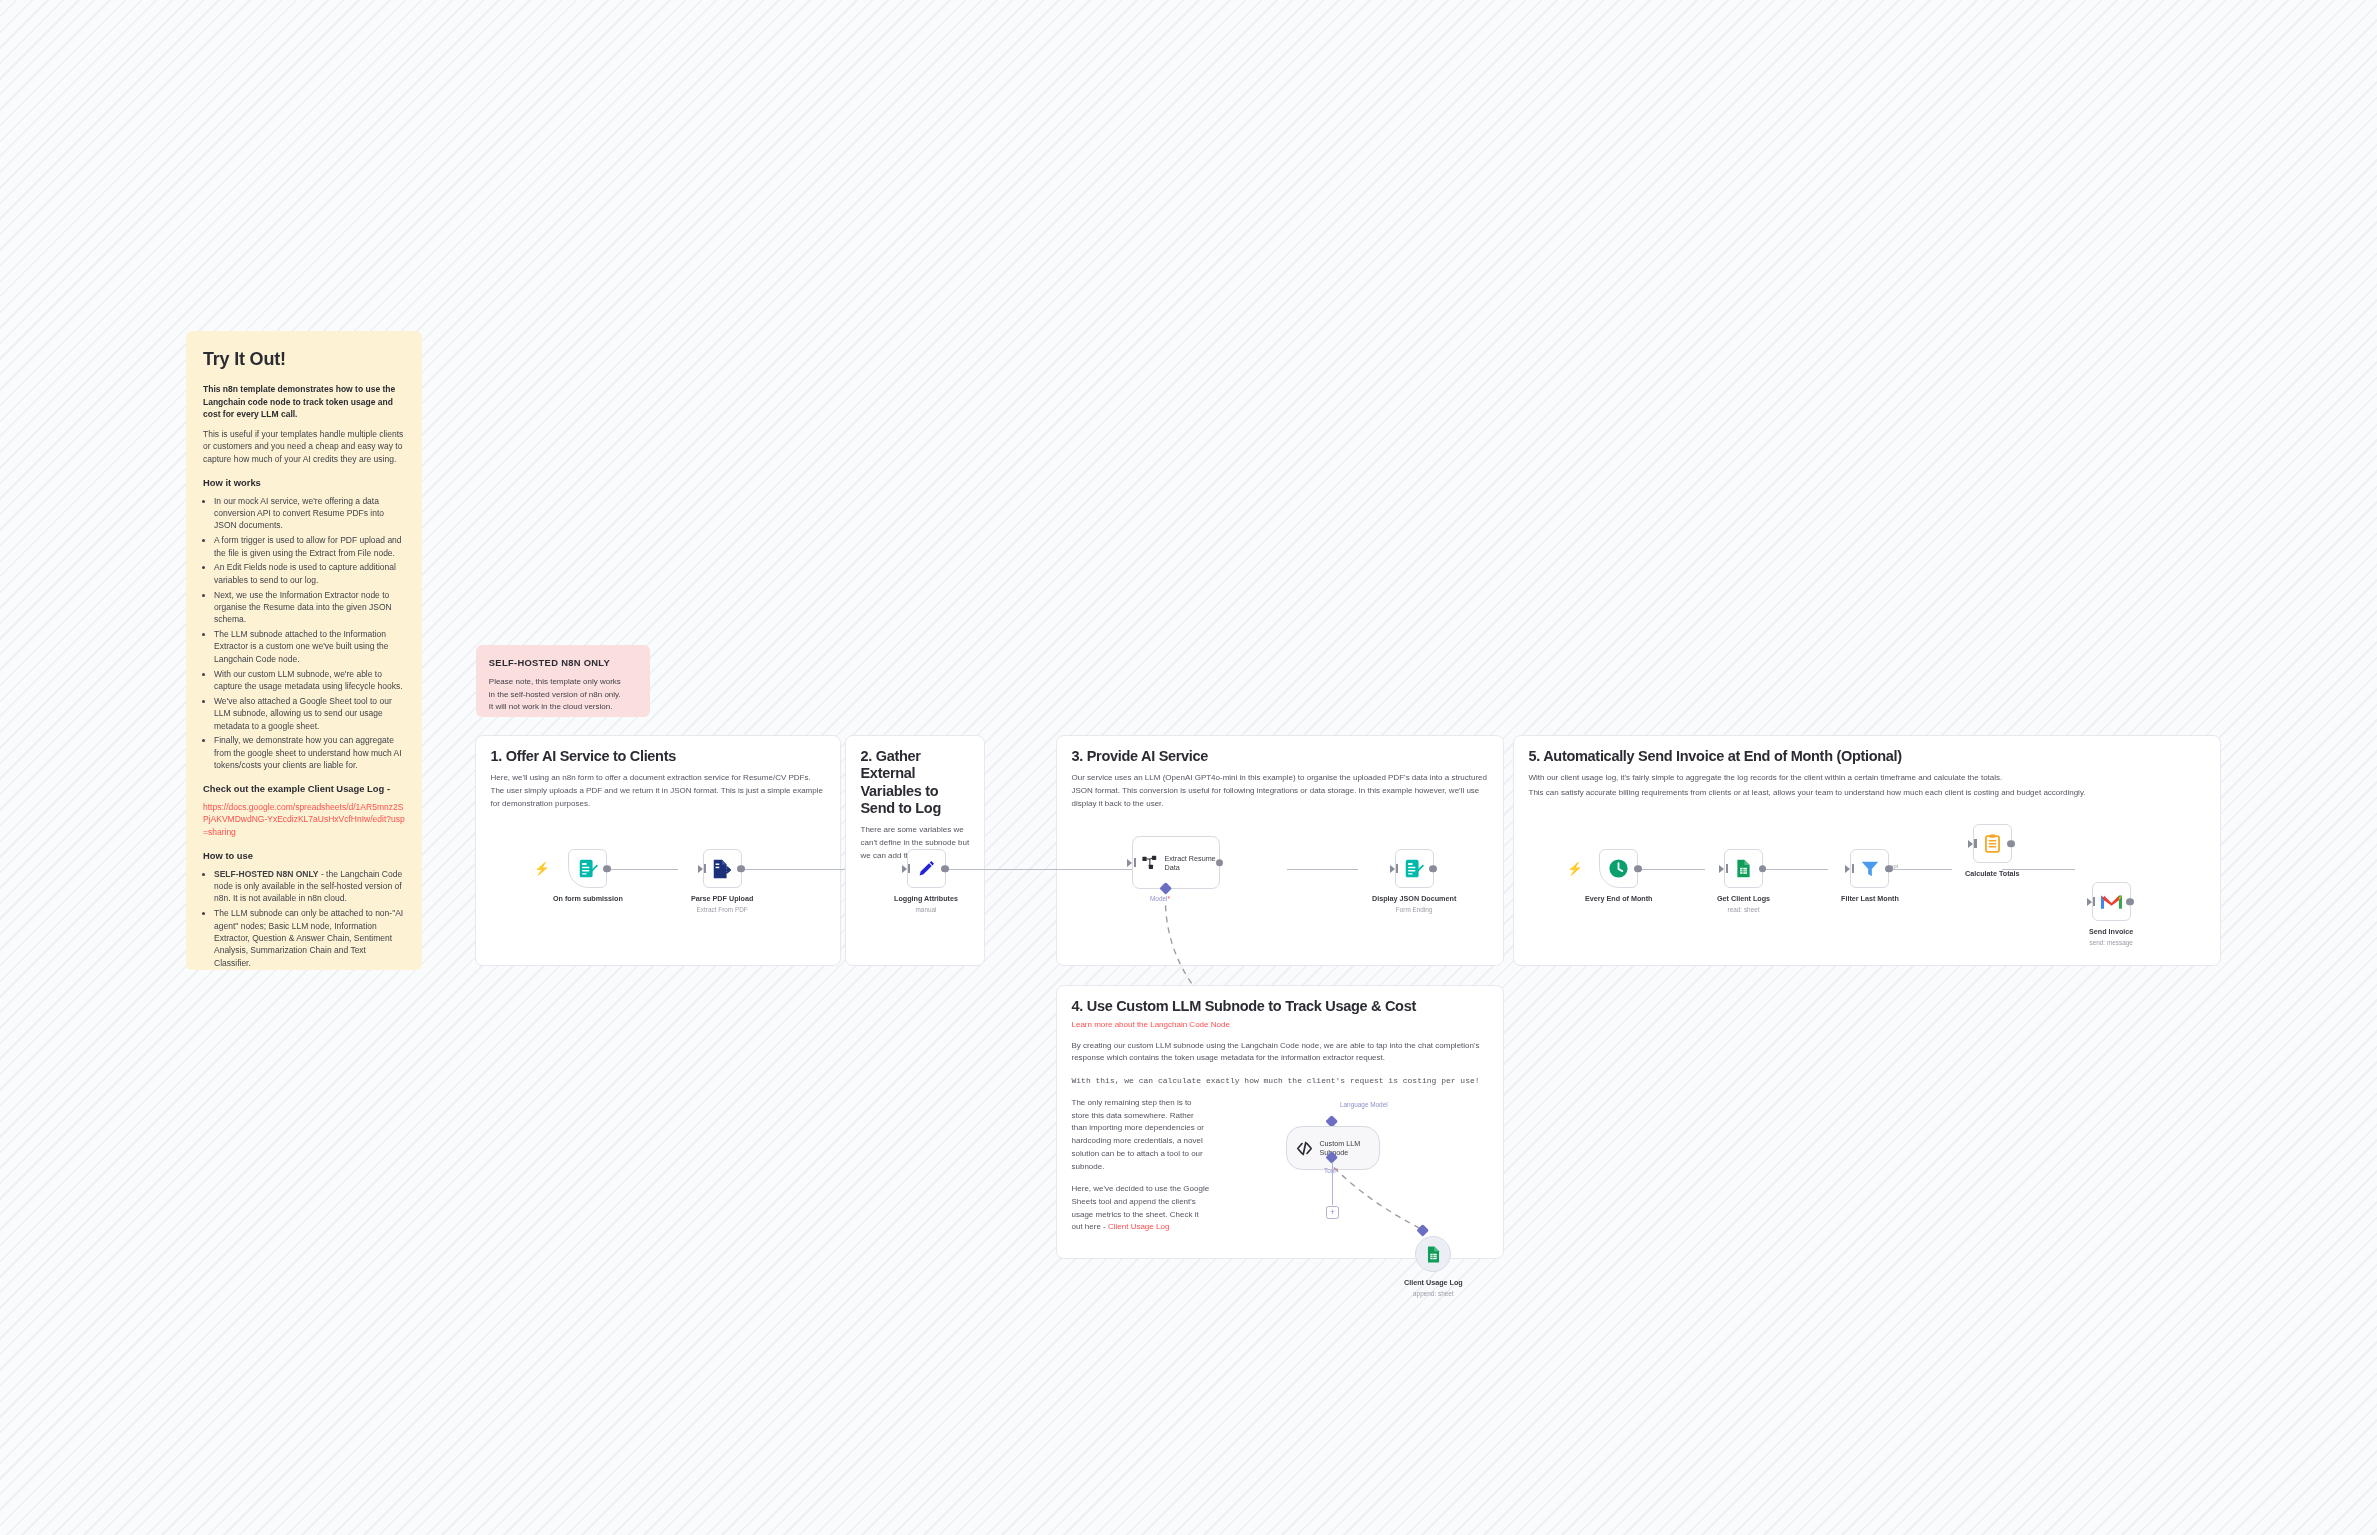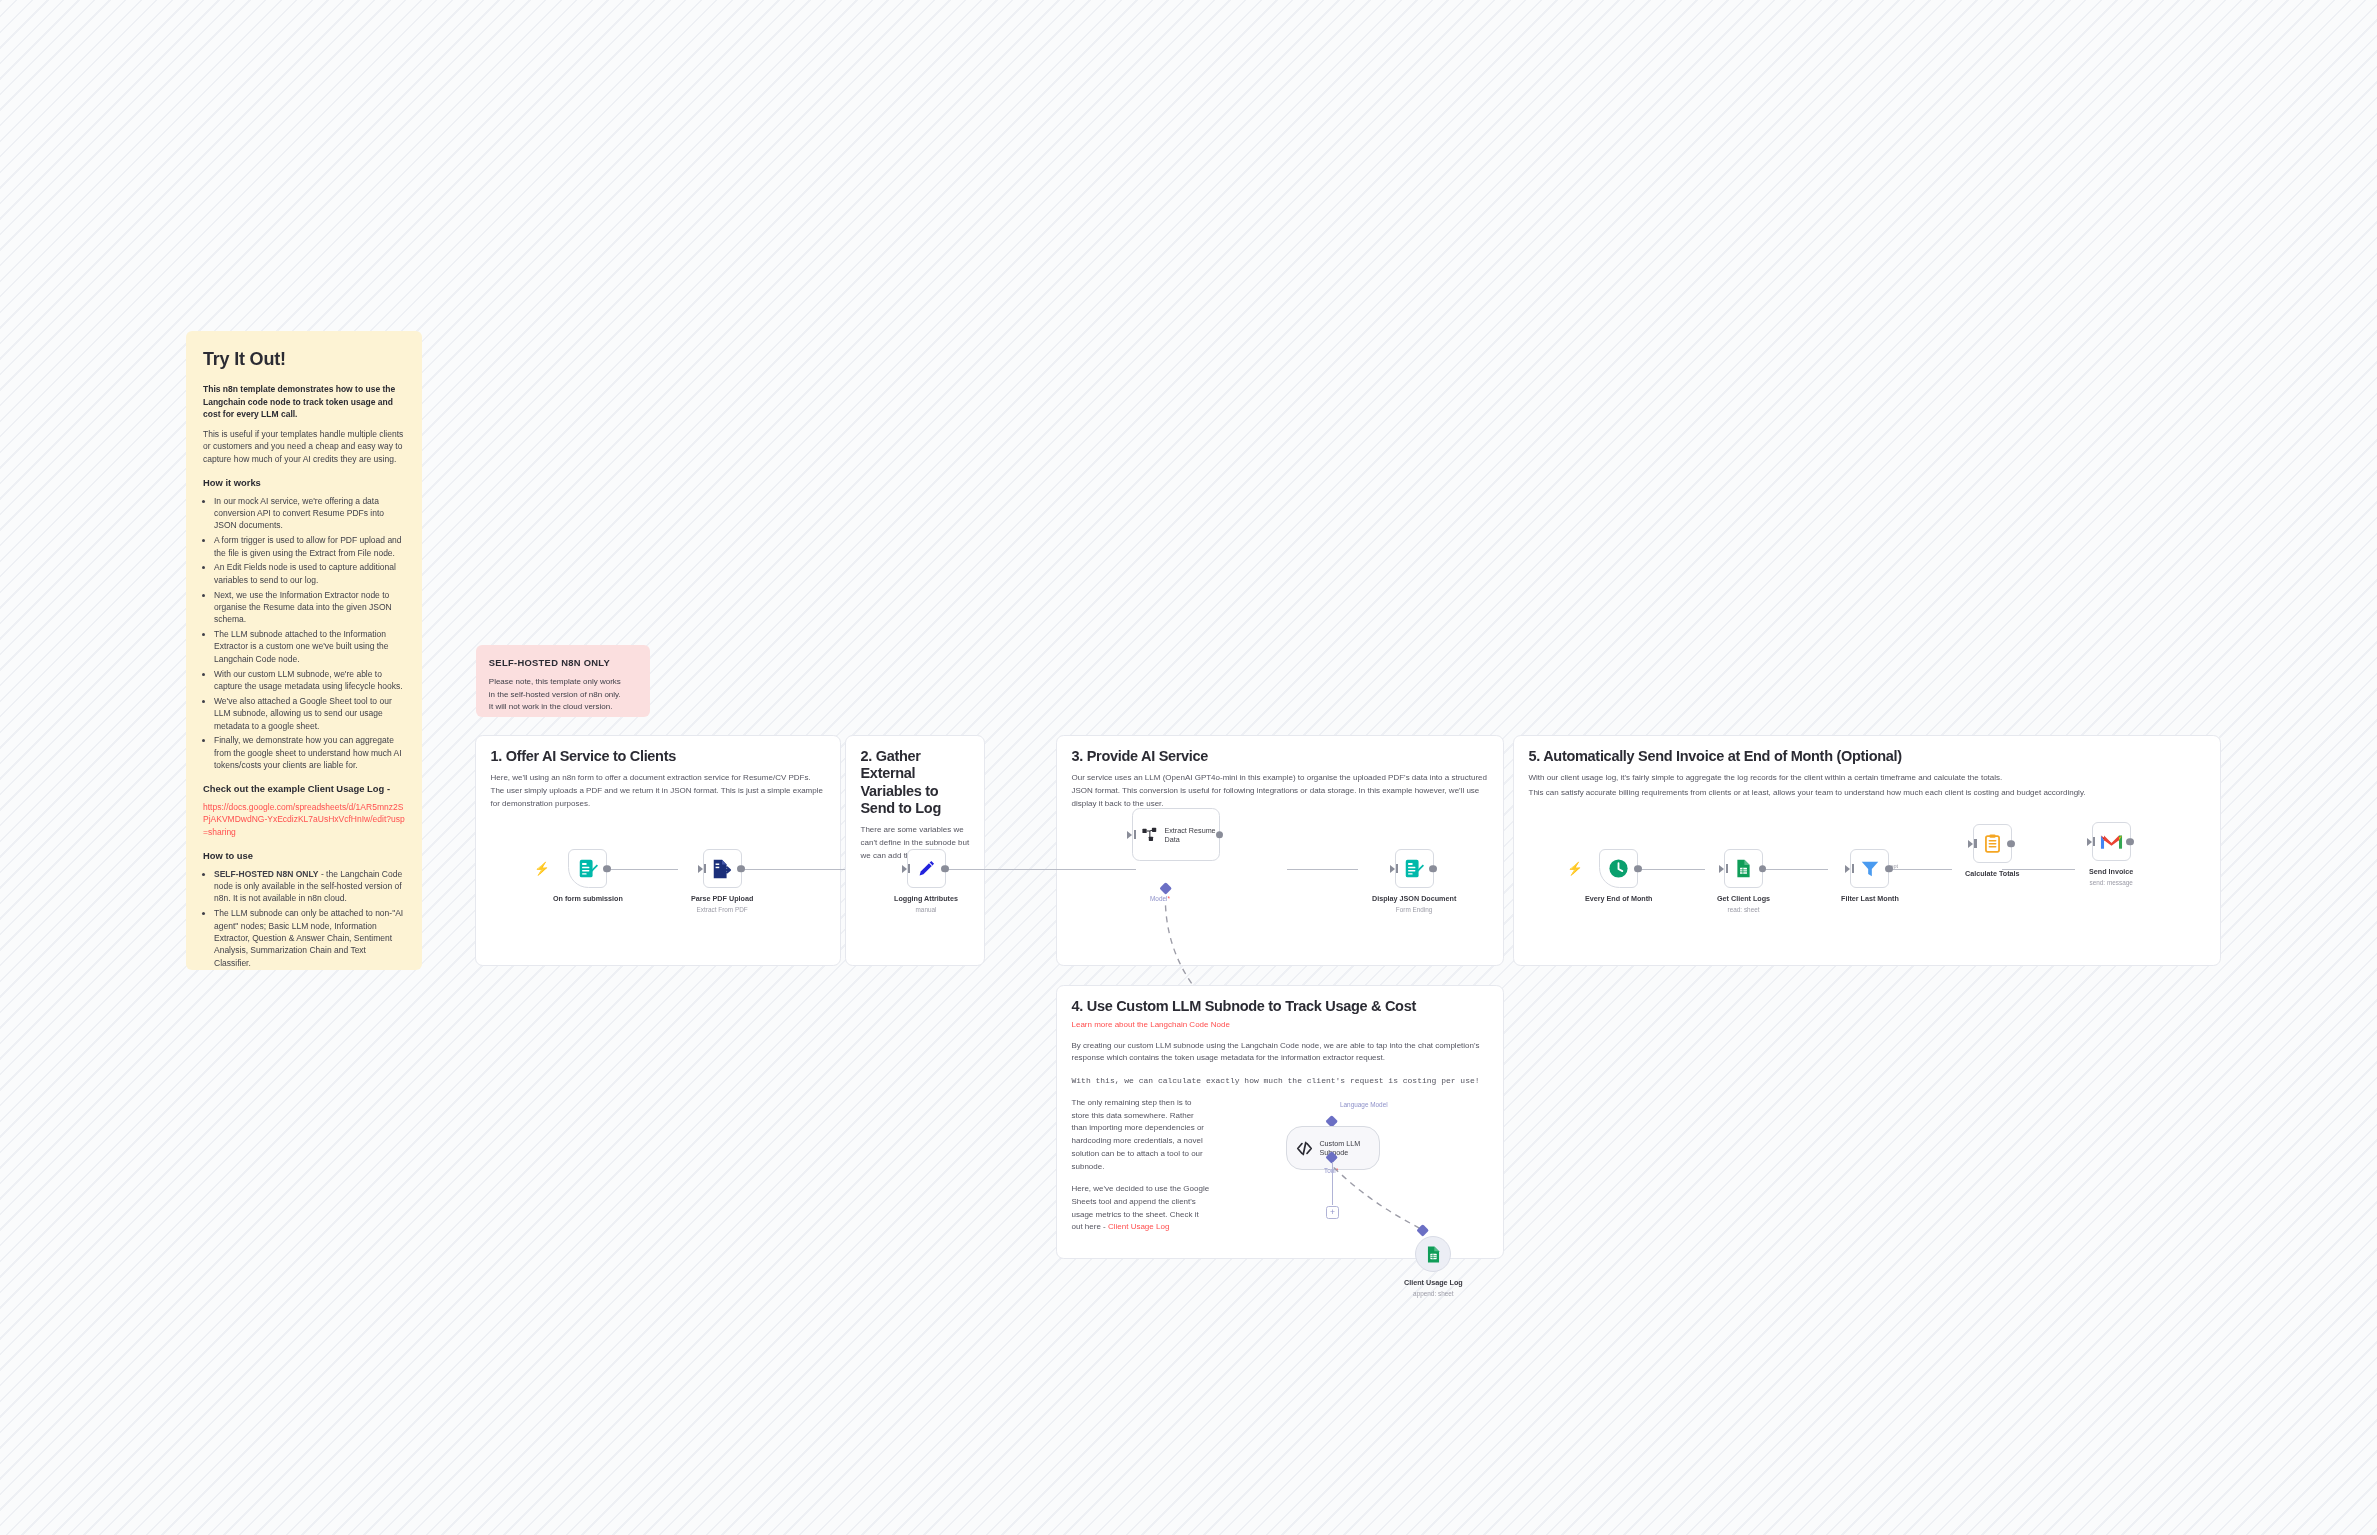--- a/index.html
+++ b/index.html
@@ -222,21 +222,21 @@
   <div class="section" style="left:1056px; top:735px; width:448px; height:231px;">
     <div class="sec-head">
       <div class="sec-title">3. Provide AI Service</div>
       <div class="sec-sub">Our service uses an LLM (OpenAI GPT4o-mini in this example) to organise the uploaded PDF's data into a structured JSON format. This conversion is useful for following integrations or data storage. In this example however, we'll use display it back to the user.</div>
     </div>
   </div>
 
   <div class="edge" style="left:1000px; top:869px; width:136px;"></div>
   <div class="edge" style="left:1287px; top:869px; width:71px;"></div>
 
-  <div class="node-wrap" style="left:1132px; top:808px;">
+  <div class="node-wrap" style="left:1132px; top:836px;">
     <div class="node-box node-wide" style="height:53px;">
       <span class="port-in"></span>
       <svg width="17" height="17" viewBox="0 0 24 24">
         <rect x="2" y="4" width="6" height="6" rx="1" fill="#2b2b33"></rect>
         <rect x="15.5" y="2.5" width="6" height="6" rx="1" fill="#2b2b33"></rect>
         <rect x="11" y="15" width="6" height="6" rx="1" fill="#2b2b33"></rect>
         <path d="M8 7h4.5M12.5 7v11M12.5 7l4-1.5" stroke="#2b2b33" stroke-width="1.5" fill="none"></path>
       </svg>
       <span class="node-inner-label" style="max-width:54px;">Extract Resume Data</span>
       <span class="port-out"></span>
@@ -328,21 +328,21 @@
         <rect x="8.5" y="1.8" width="7" height="3.6" rx="1.2" fill="#f5a623"></rect>
         <rect x="7.5" y="8" width="9" height="1.8" rx="0.9" fill="#f5a623"></rect>
         <rect x="7.5" y="11.4" width="9" height="1.8" rx="0.9" fill="#f5a623"></rect>
         <rect x="7.5" y="14.8" width="9" height="1.8" rx="0.9" fill="#f5a623"></rect>
       </svg>
       <span class="port-out"></span>
     </div>
     <div class="node-label">Calculate Totals</div>
   </div>
 
-  <div class="node-wrap" style="left:2089px; top:822px;justify-content:space-between;">
+  <div class="node-wrap" style="left:2089px; top:882px;justify-content:space-between;">
     <div class="node-box node-sq">
       <span class="port-in"></span>
       <svg width="23" height="19" viewBox="0 0 24 19">
         <path d="M1 3.2L12 11 23 3.2V17h-3.2V8.3L12 14 4.2 8.3V17H1z" fill="#ffffff"></path>
         <path d="M1 3.2v13.8h3.2V8.3z" fill="#4285f4"></path>
         <path d="M19.8 3.2V17H23V3.2z" fill="#34a853"></path>
         <path d="M1 3.2L12 11l-7.8 -2.7z" fill="#c5221f"></path>
         <path d="M23 3.2L12 11l7.8 -2.7z" fill="#fbbc04"></path>
         <path d="M4.2 8.3L12 14l7.8-5.7V3.2L12 11 4.2 3.2z" fill="#ea4335"></path>
       </svg>

